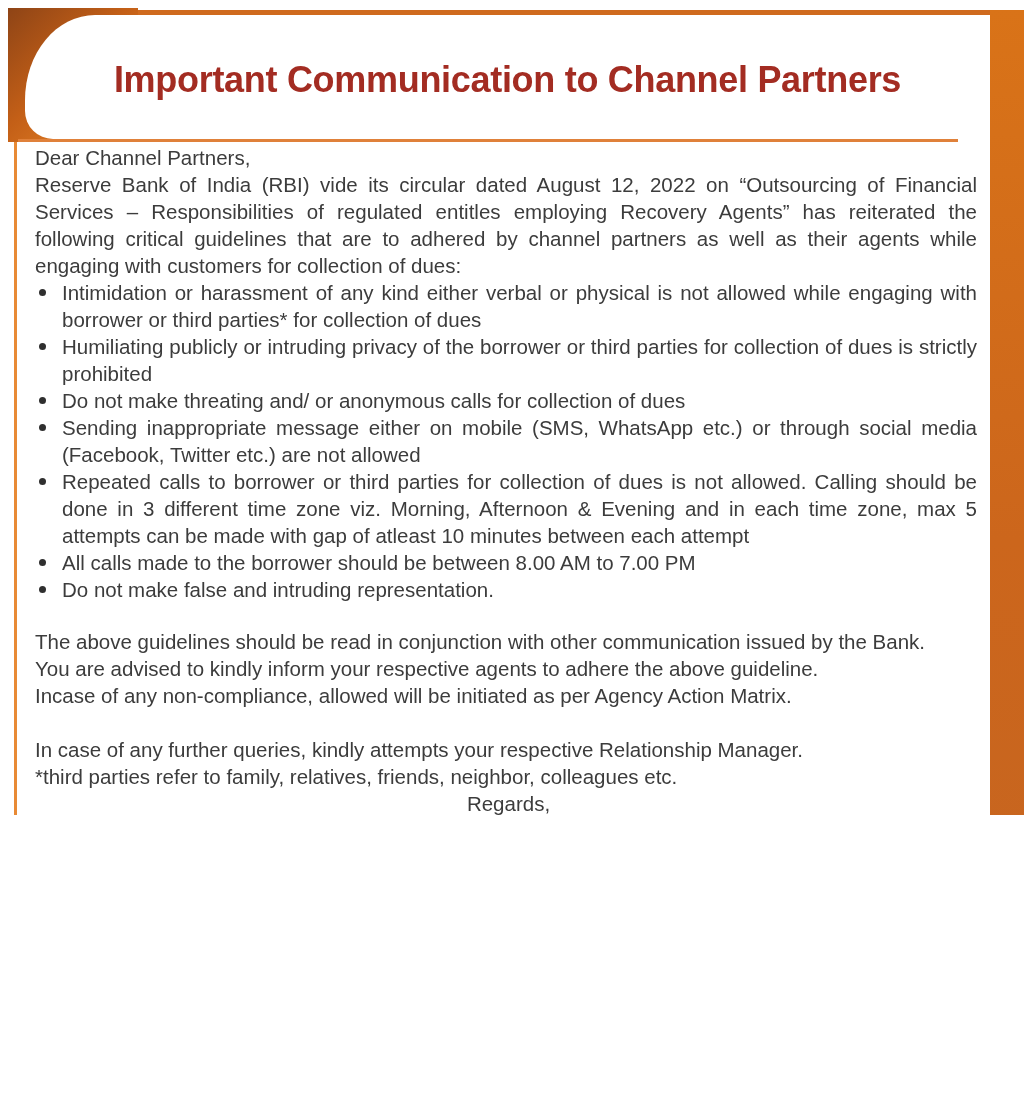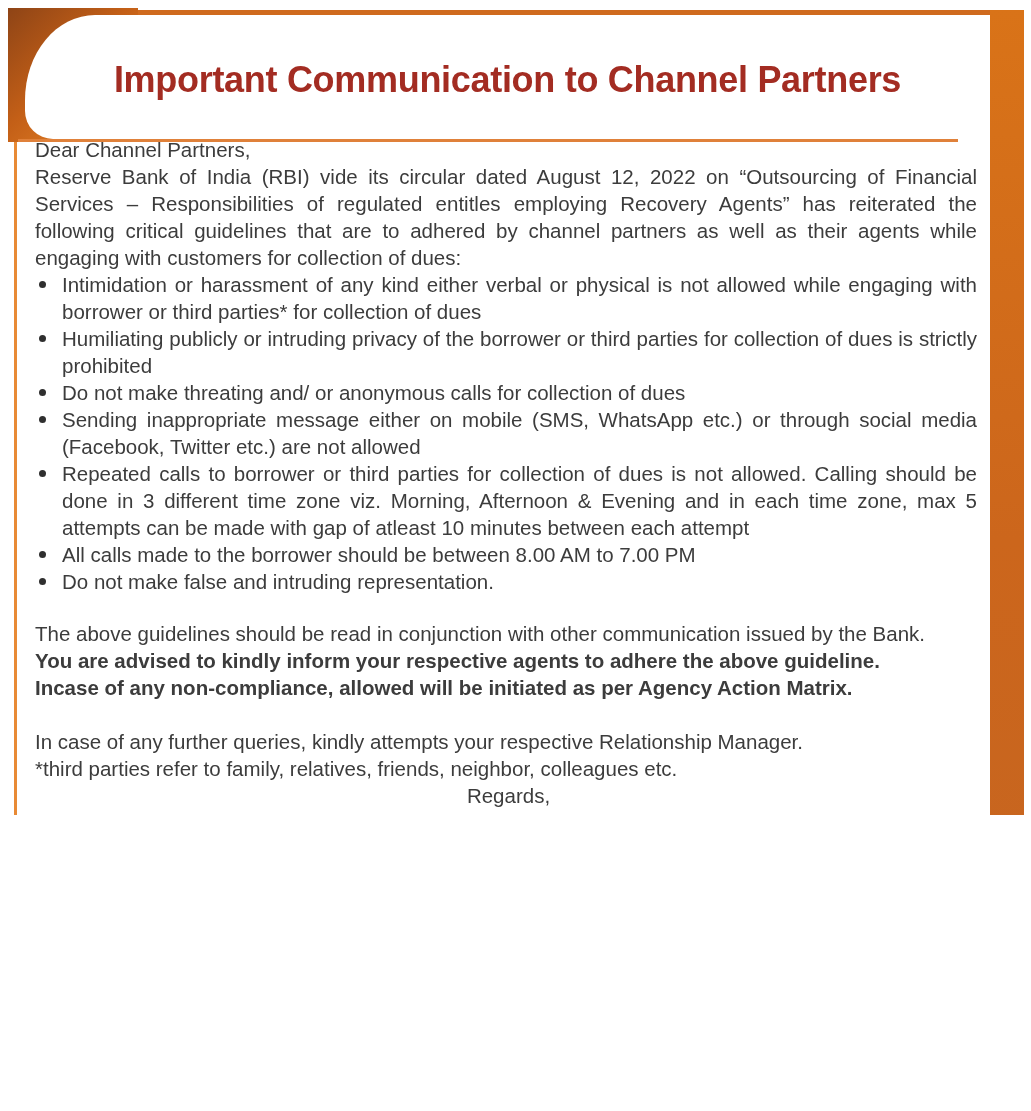--- a/index.html
+++ b/index.html
@@ -27,34 +27,34 @@
     border-top-left-radius:70px 85px;border-bottom-left-radius:28px;
     display:flex;align-items:center;justify-content:center;
   }
   .title{
     color:#a32c22;font-size:36px;font-weight:bold;letter-spacing:-0.3px;
     padding-top:6px;
   }
   .divider{position:absolute;left:18px;top:139px;width:940px;height:3px;background:#e0813a;}
   
   .content{
-    position:absolute;left:35px;top:136px;width:942px;
+    position:absolute;left:35px;top:144px;width:942px;
     color:#3c3c3c;font-size:20.5px;line-height:27px;
   }
   .content p{margin:0;}
   .just{text-align:justify;}
   .salutation{margin-bottom:25px;}
   .intro{margin-bottom:25px;}
   ul.guidelines{list-style:none;margin:0 0 25px 0;padding:0;}
   ul.guidelines li{position:relative;padding-left:27px;text-align:justify;}
   ul.guidelines li::before{
     content:"";position:absolute;left:4px;top:10px;width:7px;height:7px;border-radius:50%;background:#2f2f2f;
   }
   .closing-note{margin-bottom:25px;}
-  .advise{margin-bottom:27px;font-weight:bold;}
+  .advise{margin-bottom:27px;}
   .queries{margin-bottom:27px;}
   .footnote{margin-bottom:12px;}
   .regards{margin-bottom:27px;padding-left:5px;margin-top:6px;text-align:center;}
   .signature{padding-left:5px;margin-top:22px;}
   .tagline{padding-left:5px;color:#b23226;font-weight:bold;font-style:italic;font-size:28px;}
 </style>
 </head>
 <body>
 
 <div class="page">

